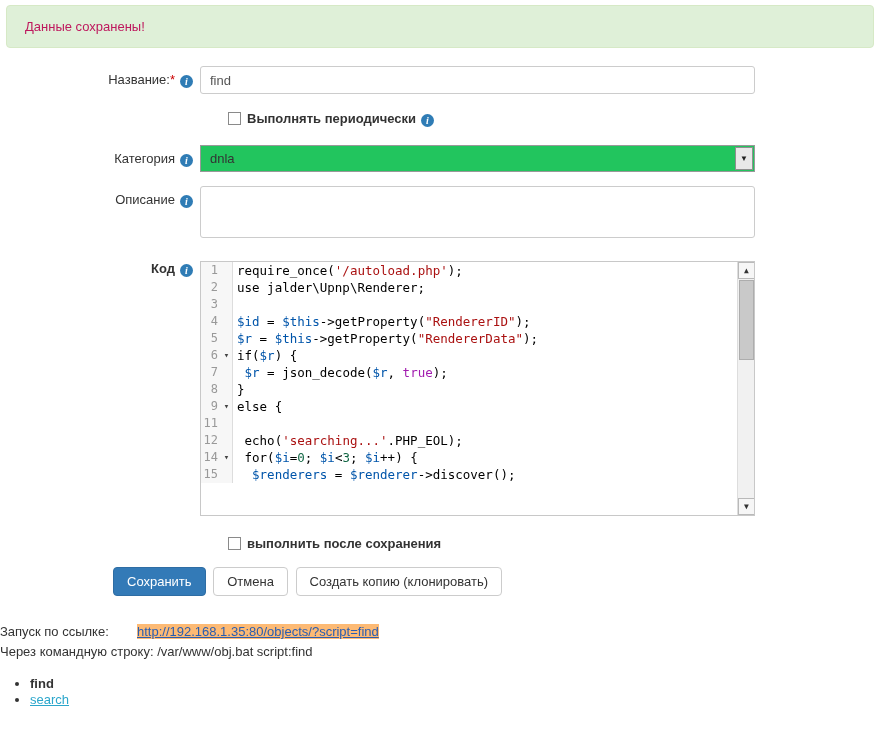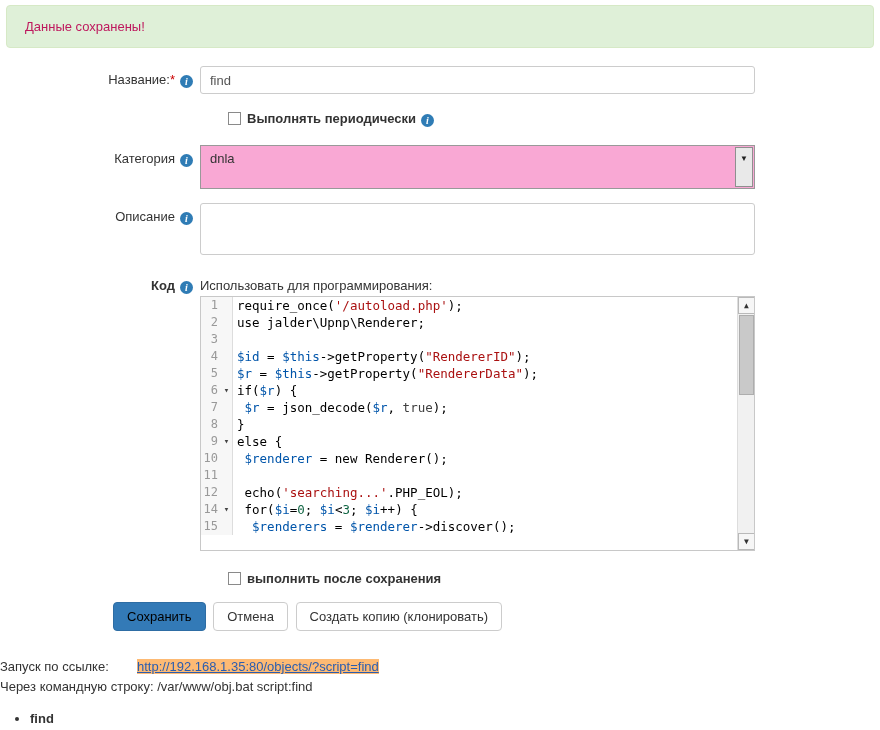--- a/index.html
+++ b/index.html
@@ -21,21 +21,21 @@
     vertical-align: -1px; margin-left: 5px; }
 
   .text-input { width: 100%; height: 28px; border: 1px solid #ccc; border-radius: 3px;
     padding: 0 9px; font-size: 13px; color: #555; font-family: "Liberation Sans", sans-serif; }
 
   .checkbox-row { margin-left: 28px; padding-top: 3px; }
   .checkbox { display: inline-block; width: 13px; height: 13px; border: 1px solid #8a8a8a;
     background: #fff; vertical-align: -2px; margin-right: 6px; }
   .bold { font-weight: bold; text-align: right; }
 
-  .select-box { position: relative; height: 44px; border: 1px solid #999; background: #f9a8d4;
+  .select-box { position: relative; height: 27px; border: 1px solid #999; background: #22c55e;
     padding: 5px 9px; color: #333; cursor: default; }
   .select-arrow-btn { position: absolute; right: 1px; top: 1px; bottom: 1px; width: 18px;
     background: #e9e9e9; border: 1px solid #8f8f8f; text-align: center; font-size: 8px;
     line-height: 22px; color: #222; }
 
   .textarea { width: 100%; height: 52px; border: 1px solid #ccc; border-radius: 3px;
     resize: none; font-family: "Liberation Sans", sans-serif; font-size: 13px; padding: 5px 8px; }
 
   .usage-line { padding-top: 0; margin-bottom: 3px; }
   .radio-line { margin-bottom: 4px; }
@@ -52,38 +52,38 @@
   .cm-line { display: flex; height: 17px; line-height: 17px; }
   .cm-gutter { width: 32px; flex: none; background: #f7f7f7; border-right: 1px solid #ddd;
     display: flex; }
   .cm-num { flex: 1; text-align: right; color: #999; padding-right: 3px; font-size: 12px; }
   .cm-fold { width: 11px; color: #444; font-size: 9px; text-align: center; }
   .cm-code { white-space: pre; padding-left: 4px; color: #000; }
   .tok-kw { color: #000000; }
   .tok-var { color: #05a; }
   .tok-str { color: #a11; }
   .tok-num { color: #164; }
-  .tok-atom { color: #404040; }
+  .tok-atom { color: #a21caf; }
   .tok-pl { color: #000; }
 
   .scrollbar { position: absolute; top: 0; right: 0; bottom: 0; width: 17px;
     background: #f1f1f1; border-left: 1px solid #ddd; }
   .sb-btn { position: absolute; left: 0; width: 17px; height: 17px; background: #f6f6f6;
     border: 1px solid #b9b9b9; text-align: center; font-size: 8px; line-height: 15px; color: #333; }
   .sb-up { top: 0; }
   .sb-down { bottom: 0; }
   .sb-thumb { position: absolute; left: 1px; top: 18px; width: 15px; height: 80px;
     background: #c9c9c9; border: 1px solid #adadad; }
 
   .after-save-row { margin: 20px 0 16px 28px; }
 
   .buttons-row { margin-left: 113px; margin-bottom: 28px; }
   .btn { display: inline-block; padding: 6px 13px; border-radius: 4px; font-size: 13px;
     border: 1px solid transparent; cursor: pointer; font-family: "Liberation Sans", sans-serif; }
-  .btn-primary { background: #337ab7; border-color: #2e6da4; color: #000000; }
+  .btn-primary { background: #337ab7; border-color: #2e6da4; color: #ffffff; }
   .btn-default { background: #fff; border-color: #ccc; color: #333; margin-left: 4px; }
 
   .footer { margin-top: 26px; }
   .run-line { display: flex; align-items: baseline; height: 18px; }
   .run-label { width: 137px; flex: none; }
   .run-link { color: #2a5db0; text-decoration: underline; background: #fdba74; }
   .cmd-line { margin-top: 2px; height: 18px; }
 
   .object-list { margin: 14px 0 0 30px; }
   .object-list li { line-height: 16px; }
@@ -133,21 +133,20 @@
     <div class="control-col">
       <textarea class="textarea" style=""></textarea>
     </div>
   </div>
 
   <div class="form-row" style="margin-bottom:0;">
     <div class="label-col" style="padding-top:0;">
       <span class="bold">Код</span><span class="info-icon">i</span>
     </div>
     <div class="control-col">
-      <div class="usage-line">Использовать для программирования:</div>
 
       <div class="editor">
         <div>
             <div class="cm-line">
               <span class="cm-gutter">
                 <span class="cm-num">1</span>
                 <span class="cm-fold"></span>
               </span>
               <span class="cm-code"><span class="tok-kw">require_once</span><span class="tok-pl">(</span><span class="tok-str">'/autoload.php'</span><span class="tok-pl">);</span></span>
             </div>
@@ -199,27 +198,20 @@
                 <span class="cm-fold"></span>
               </span>
               <span class="cm-code"><span class="tok-pl">}</span></span>
             </div>
             <div class="cm-line">
               <span class="cm-gutter">
                 <span class="cm-num">9</span>
                 <span class="cm-fold">▾</span>
               </span>
               <span class="cm-code"><span class="tok-kw">else</span><span class="tok-pl"> {</span></span>
-            </div>
-            <div class="cm-line">
-              <span class="cm-gutter">
-                <span class="cm-num">10</span>
-                <span class="cm-fold"></span>
-              </span>
-              <span class="cm-code"><span class="tok-pl"> </span><span class="tok-var">$renderer</span><span class="tok-pl"> = </span><span class="tok-kw">new</span><span class="tok-pl"> Renderer();</span></span>
             </div>
             <div class="cm-line">
               <span class="cm-gutter">
                 <span class="cm-num">11</span>
                 <span class="cm-fold"></span>
               </span>
               <span class="cm-code"> </span>
             </div>
             <div class="cm-line">
               <span class="cm-gutter">

